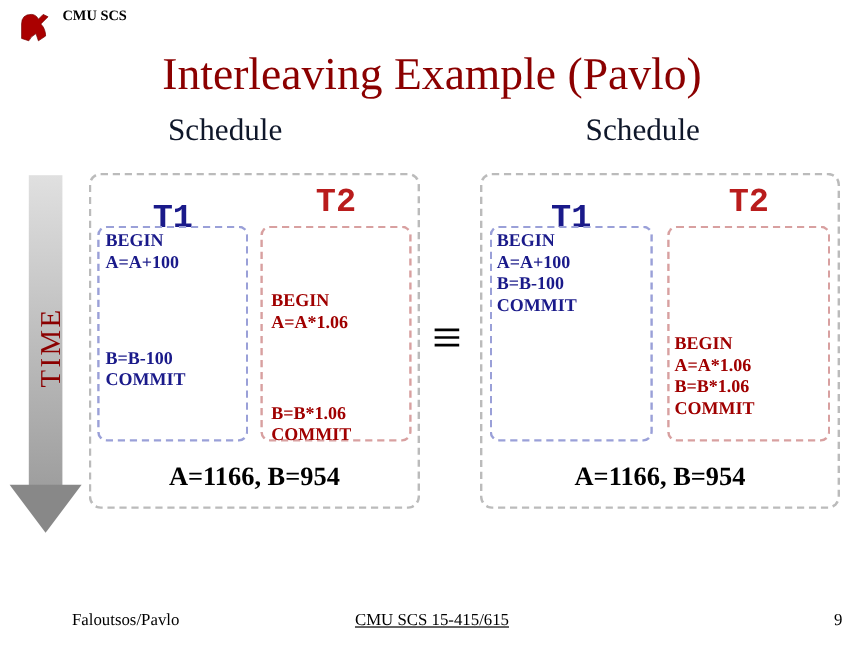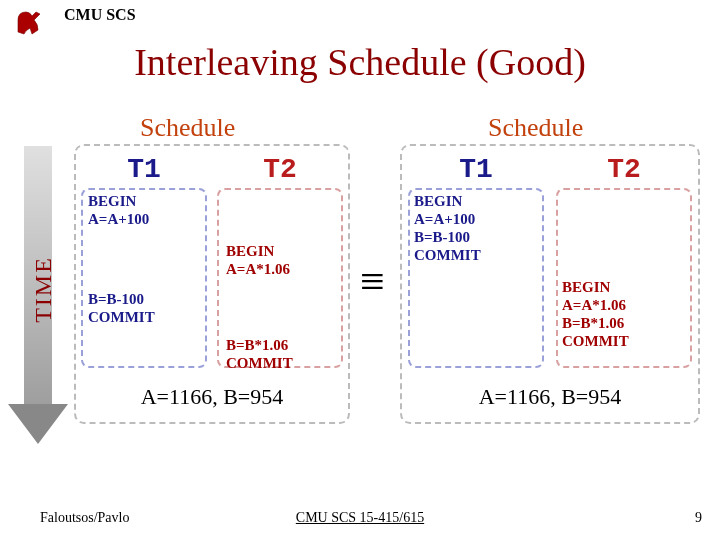--- a/index.html
+++ b/index.html
@@ -7,22 +7,22 @@
     width: 720px;
     height: 540px;
     background: #fff;
     font-family: "Times New Roman", serif;
     position: relative;
     overflow: hidden;
   }
   .header {
     position: absolute;
     top: 6px;
-    left: 64px;
-    font-size: 16px;
+    left: 52px;
+    font-size: 12px;
     font-weight: bold;
   }
   .logo {
     position: absolute;
     top: 6px;
     left: 12px;
     width: 32px;
     height: 32px;
   }
   .title {
@@ -66,44 +66,44 @@
     top: 130px;
     transform: rotate(-90deg);
     transform-origin: center;
     font-size: 24px;
     color: #8b0000;
     letter-spacing: 2px;
     white-space: nowrap;
   }
   .sched-title {
     position: absolute;
-    top: 113px;
+    top: 94px;
     font-size: 26px;
-    color: #c2410c;
+    color: #0f172a;
   }
   .sched-title.left { left: 140px; }
   .sched-title.right { left: 488px; }
   .box {
     position: absolute;
     border-radius: 10px;
     padding: 4px 0 6px 0;
   }
   .box.left { left: 74px; top: 144px; width: 276px; height: 280px; border: 2px dashed #bbb; }
   .box.right { left: 400px; top: 144px; width: 300px; height: 280px; border: 2px dashed #bbb; }
   .tcols { position: relative; width: 100%; height: 100%; }
   .thdr {
     position: absolute;
     top: 4px;
     width: 50%;
     text-align: center;
     font-size: 28px;
     font-family: "Courier New", monospace;
     font-weight: bold;
   }
-  .thdr.c1 { left: 0; color: #1a1a8a; }
+  .thdr.c1 { left: 0; color: #1a1a8a; margin-top: 13px; }
   .thdr.c2 { left: 50%; color: #b91c1c; }
   .colbox {
     position: absolute;
     top: 38px;
     bottom: 48px;
     width: 46%;
     border-radius: 8px;
     border: 2px dashed;
   }
   .colbox.c1 { left: 2%; border-color: #9aa0d8; }
@@ -119,32 +119,33 @@
   .stmt.blue { color: #1a1a8a; }
   .stmt.red { color: #a00000; }
   .result {
     position: absolute;
     bottom: 6px;
     left: 0;
     right: 0;
     text-align: center;
     font-size: 22px;
     color: #000;
+    font-weight: bold;
   }
   .equiv {
     position: absolute;
     left: 360px;
     top: 256px;
     font-size: 44px;
     font-family: serif;
   }
   .footer-left {
     position: absolute;
     bottom: 14px;
-    left: 40px;
+    left: 60px;
     font-size: 14px;
     margin-top: 12px;
   }
   .footer-mid {
     position: absolute;
     bottom: 14px;
     left: 0;
     right: 0;
     text-align: center;
     font-size: 14px;
@@ -158,21 +159,21 @@
   }
 </style>
 </head>
 <body>
 
 <svg class="logo" viewBox="0 0 32 32">
   <path d="M6 26 L6 14 Q6 6 14 6 Q18 6 20 10 L24 6 L28 8 L22 14 Q26 18 26 24 L20 28 L18 22 Q14 24 12 28 Z" fill="#a00" stroke="#700" stroke-width="0.6"></path>
 </svg>
 <div class="header">CMU SCS</div>
 
-<div class="title">Interleaving Schedule (Good)</div>
+<div class="title">Interleaving Example (Pavlo)</div>
 
 <div class="arrow-col">
   <div class="arrow-shaft"></div>
   <div class="arrow-head"></div>
   <div class="time-label">TIME</div>
 </div>
 
 <div class="sched-title left">Schedule</div>
 <div class="sched-title right">Schedule</div>
 

